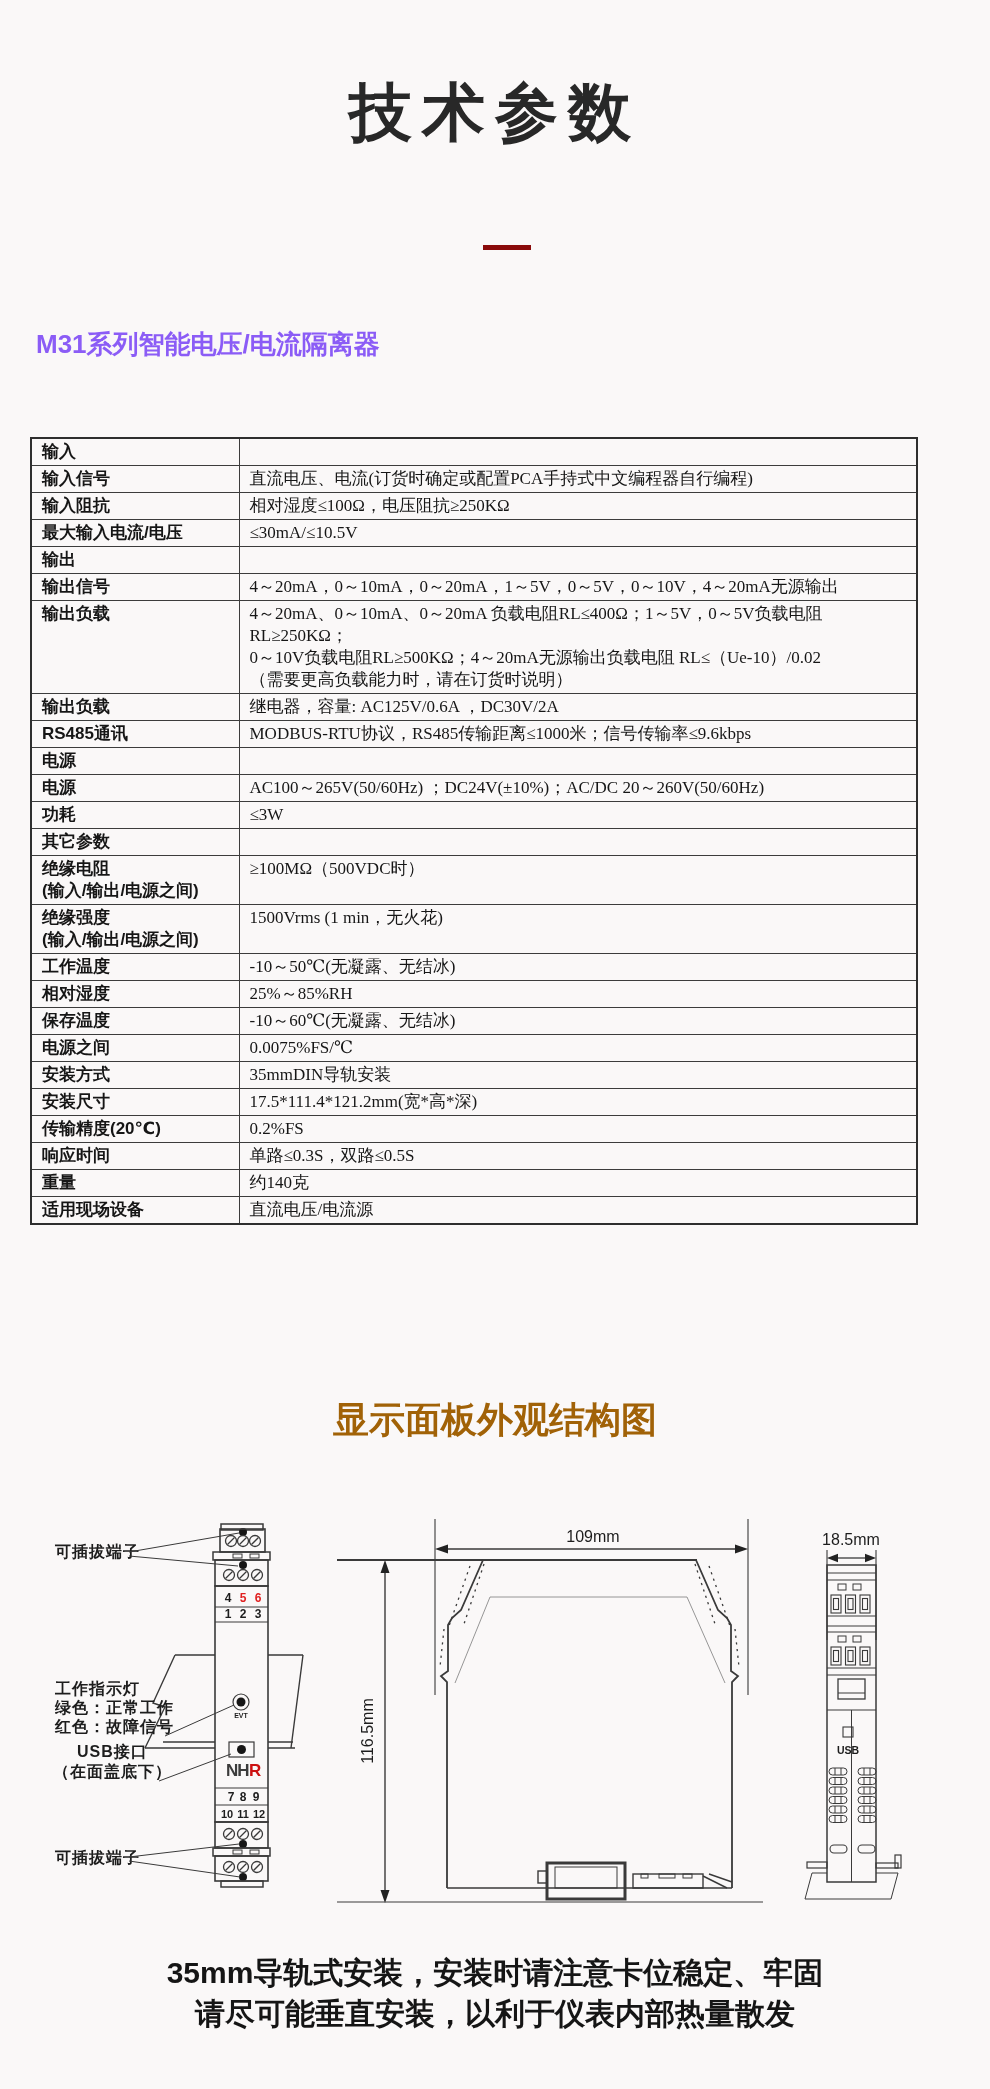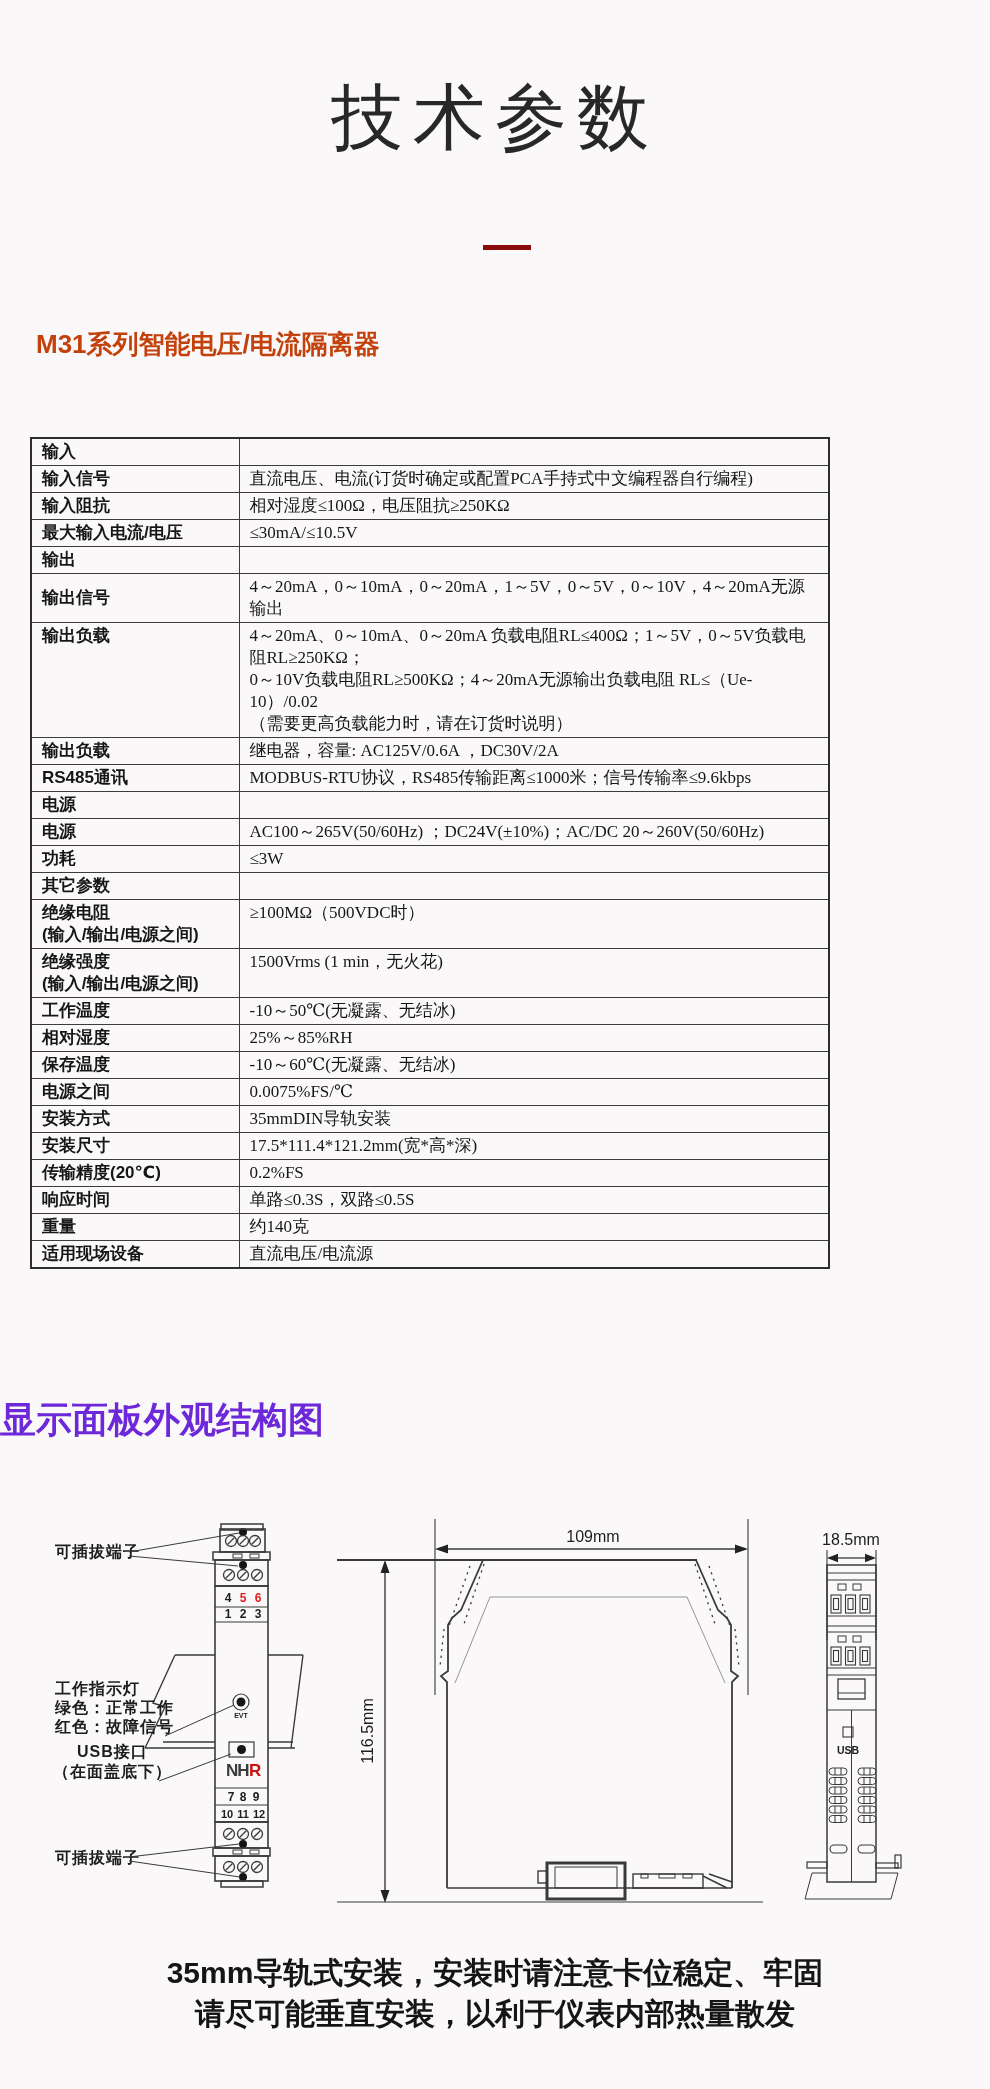--- a/index.html
+++ b/index.html
@@ -1,27 +1,27 @@
 <!DOCTYPE html>
 <html><head>
 <meta charset="utf-8">
 <style>
   html,body{margin:0;padding:0;}
   body{width:990px;height:2089px;background:#faf8f8;font-family:"Liberation Sans","DejaVu Sans",sans-serif;overflow:hidden;}
   .page{position:relative;width:990px;height:2089px;background:#faf8f8;}
-  .title{position:absolute;top:70px;left:0;width:990px;text-align:center;font-size:72px;font-weight:400;letter-spacing:10px;color:#282828;}
+  .title{position:absolute;top:70px;left:0;width:990px;text-align:center;font-size:63px;font-weight:700;letter-spacing:10px;color:#282828;}
   .divider{position:absolute;top:245px;left:483px;width:48px;height:5px;background:#8a0b0b;}
-  .subtitle{position:absolute;top:327px;left:36px;font-size:26px;font-weight:700;color:#c2410c;}
-  table.spec{position:absolute;top:437px;left:30px;width:800px;border-collapse:collapse;table-layout:fixed;border:2.5px solid #2e2e2e;}
+  .subtitle{position:absolute;top:327px;left:36px;font-size:26px;font-weight:700;color:#8b5cf6;}
+  table.spec{position:absolute;top:437px;left:30px;width:888px;border-collapse:collapse;table-layout:fixed;border:2.5px solid #2e2e2e;}
   table.spec col.c1{width:208px;}
   table.spec td{border:1.5px solid #3c3c3c;padding:2px 10px;font-size:17px;line-height:22px;color:#161616;vertical-align:middle;white-space:pre-line;}
   td.lbl{font-weight:600;font-family:"Liberation Sans","DejaVu Sans",sans-serif;}
   td.val{font-family:"Liberation Serif","DejaVu Serif",serif;}
   tr.tall td{vertical-align:top;}
-  .sec2{position:absolute;top:1396px;left:0;width:990px;font-size:36px;font-weight:800;color:#6d28d9;}
+  .sec2{position:absolute;top:1396px;left:0;width:990px;text-align:center;font-size:36px;font-weight:800;color:#a16207;}
   .diagrams{position:absolute;top:1505px;left:0;width:990px;height:415px;}
   .svg-left{position:absolute;left:35px;top:0;}
   .svg-mid{position:absolute;left:335px;top:0;}
   .svg-right{position:absolute;left:800px;top:0;}
   .footer{position:absolute;top:1952px;left:0;width:990px;text-align:center;font-size:30px;line-height:41px;font-weight:700;color:#151515;}
   svg text{font-family:"Liberation Sans","DejaVu Sans",sans-serif;}
   .dlabel{font-size:16px;font-weight:700;fill:#1d1d1d;letter-spacing:1px;}
   .dnum{font-size:12px;font-weight:700;fill:#1d1d1d;}
   .dnum-red{font-size:12px;font-weight:700;fill:#e02020;}
   .dim{font-size:16px;fill:#1d1d1d;}

